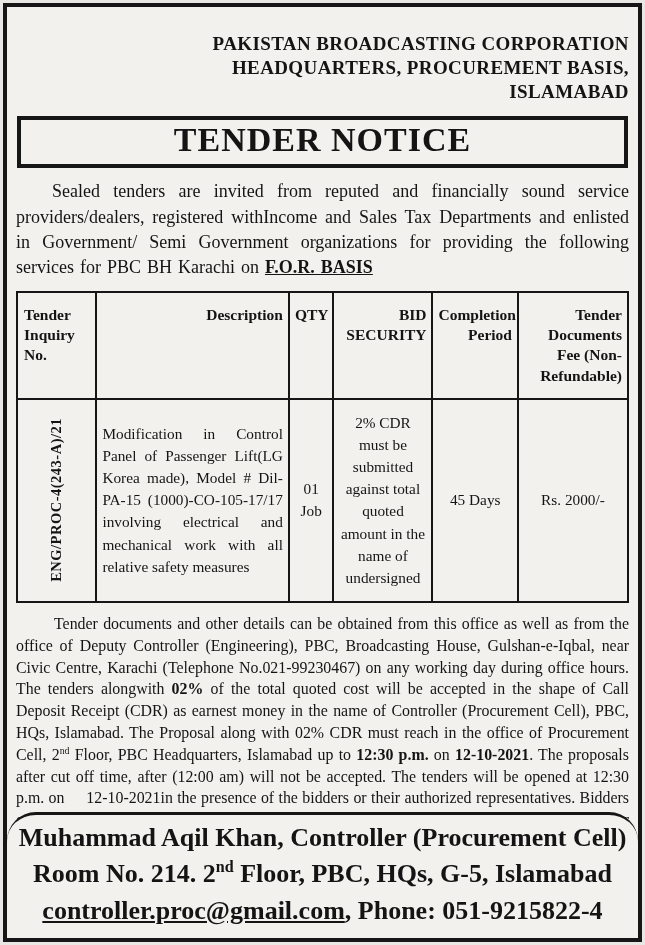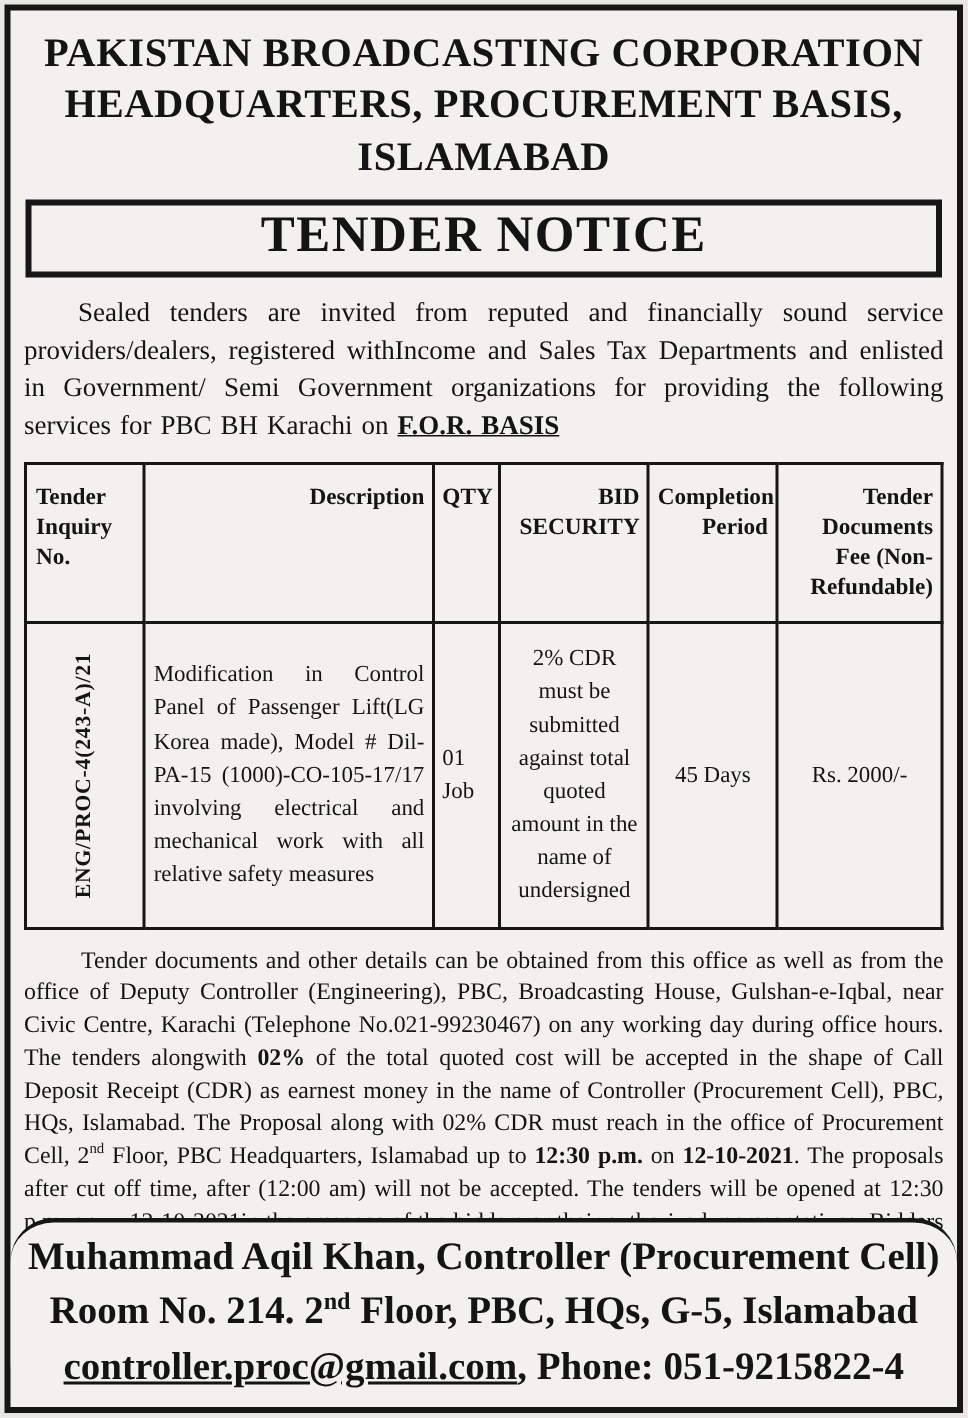--- a/index.html
+++ b/index.html
@@ -14,26 +14,26 @@
   .page {
     position: absolute;
     left: 3px; top: 3px;
     width: 639px; height: 939px;
     border: 4px solid #161616;
     background: #f3f1ed;
     padding: 6px 9px 0;
     overflow: hidden;
   }
   .title {
-    text-align: center;
+    text-align: right;
     font-weight: bold;
-    font-size: 27px;
+    font-size: 19px;
     line-height: 1.27;
     letter-spacing: 0.4px;
-    margin-top: 5px;
+    margin-top: 19px;
   }
   .notice-box {
     margin: 12px 1px 0;
     border: 4px solid #161616;
     text-align: center;
     font-size: 34px;
     font-weight: bold;
     letter-spacing: 1px;
     padding: 1px 0 5px;
   }
@@ -74,21 +74,21 @@
   .vertical-text {
     writing-mode: vertical-rl;
     transform: rotate(180deg);
     font-weight: bold;
     font-size: 14.5px;
     letter-spacing: 0.5px;
     white-space: nowrap;
     margin: 0 auto;
   }
   .cell-desc { text-align: justify; padding: 4px 7px; }
-  .cell-qty { text-align: left; }
+  .cell-qty { text-align: center; }
   .cell-bid {
     vertical-align: top;
     text-align: center;
     font-size: 13.4px;
     line-height: 1.4;
     padding-top: 9px;
   }
   .cell-period { text-align: center; border-radius: 12px; }
   .cell-fee { text-align: center; }
   .bodytext {

